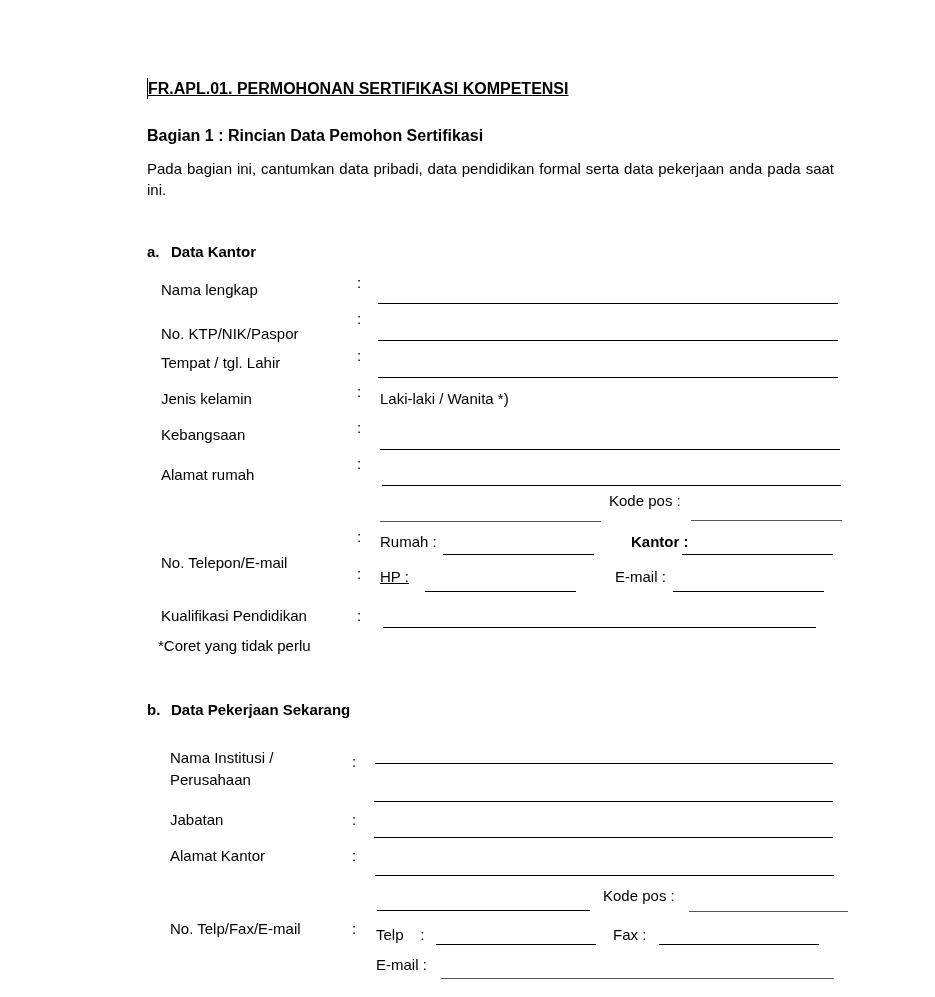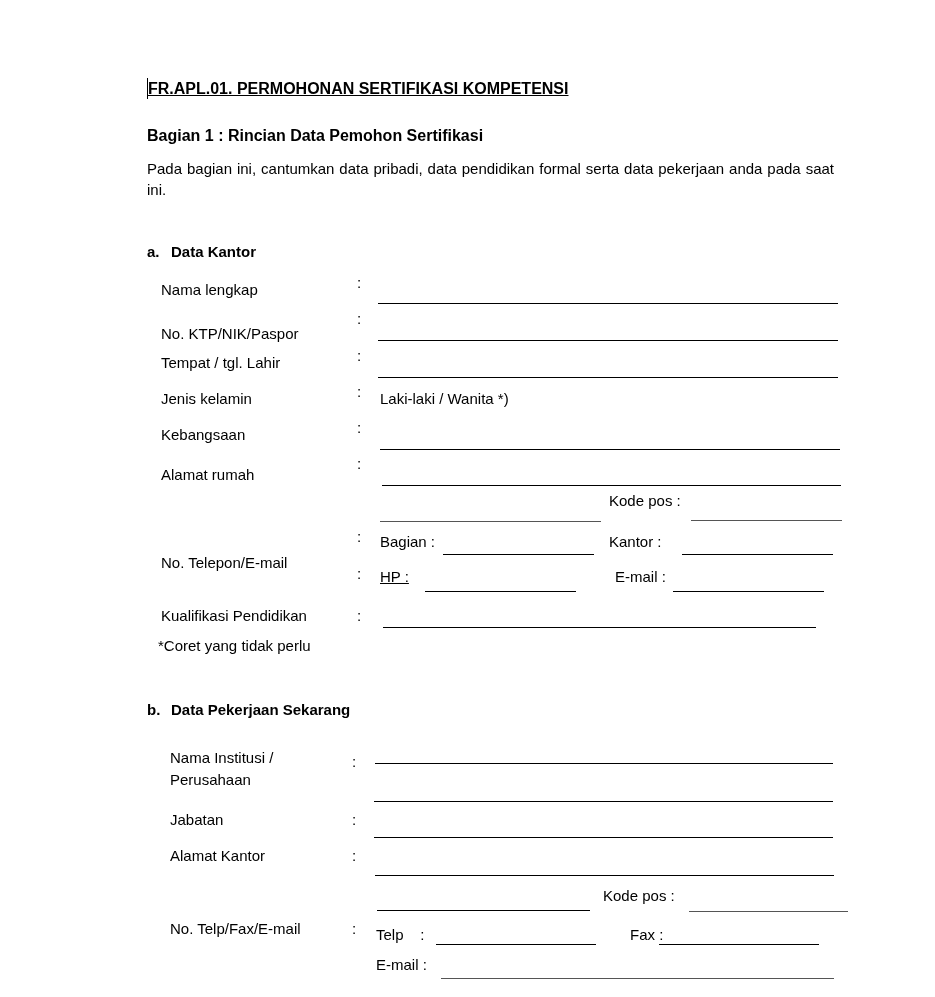--- a/index.html
+++ b/index.html
@@ -46,23 +46,23 @@
 
 <div class="t" style="left:161px;top:466px;">Alamat rumah</div>
 <div class="colon" style="left:357px;top:455px;">:</div>
 <div class="ln" style="left:382px;top:485px;width:459px;"></div>
 <div class="t" style="left:609px;top:492px;">Kode pos :</div>
 <div class="ln g" style="left:380px;top:521px;width:221px;"></div>
 <div class="ln g" style="left:691px;top:520px;width:151px;"></div>
 
 <div class="t" style="left:161px;top:554px;">No. Telepon/E-mail</div>
 <div class="colon" style="left:357px;top:528px;">:</div>
-<div class="t" style="left:380px;top:533px;">Bagian :</div>
+<div class="t" style="left:380px;top:533px;">Rumah :</div>
 <div class="ln" style="left:443px;top:554px;width:151px;"></div>
-<div class="t" style="left:609px;top:533px;">Kantor :</div>
+<div class="t" style="left:631px;top:533px;font-weight:bold;">Kantor :</div>
 <div class="ln" style="left:682px;top:554px;width:151px;"></div>
 
 <div class="colon" style="left:357px;top:565px;">:</div>
 <div class="t" style="left:380px;top:568px;text-decoration:underline;">HP :</div>
 <div class="ln" style="left:425px;top:591px;width:151px;"></div>
 <div class="t" style="left:615px;top:568px;">E-mail :</div>
 <div class="ln" style="left:673px;top:591px;width:151px;"></div>
 
 <div class="t" style="left:161px;top:607px;">Kualifikasi Pendidikan</div>
 <div class="colon" style="left:357px;top:607px;">:</div>
@@ -87,17 +87,17 @@
 <div class="colon" style="left:352px;top:847px;">:</div>
 <div class="ln" style="left:375px;top:875px;width:459px;"></div>
 <div class="t" style="left:603px;top:887px;">Kode pos :</div>
 <div class="ln" style="left:377px;top:910px;width:213px;"></div>
 <div class="ln g" style="left:689px;top:911px;width:159px;"></div>
 
 <div class="t" style="left:170px;top:920px;">No. Telp/Fax/E-mail</div>
 <div class="colon" style="left:352px;top:920px;">:</div>
 <div class="t" style="left:376px;top:926px;white-space:pre;">Telp    :</div>
 <div class="ln" style="left:436px;top:944px;width:160px;"></div>
-<div class="t" style="left:630px;top:926px;text-align:center;">Fax :</div>
+<div class="t" style="left:613px;top:926px;text-align:center;">Fax :</div>
 <div class="ln" style="left:659px;top:944px;width:160px;"></div>
 
 <div class="t" style="left:376px;top:956px;">E-mail :</div>
 <div class="ln g" style="left:441px;top:978px;width:393px;"></div>
 
 </body></html>

